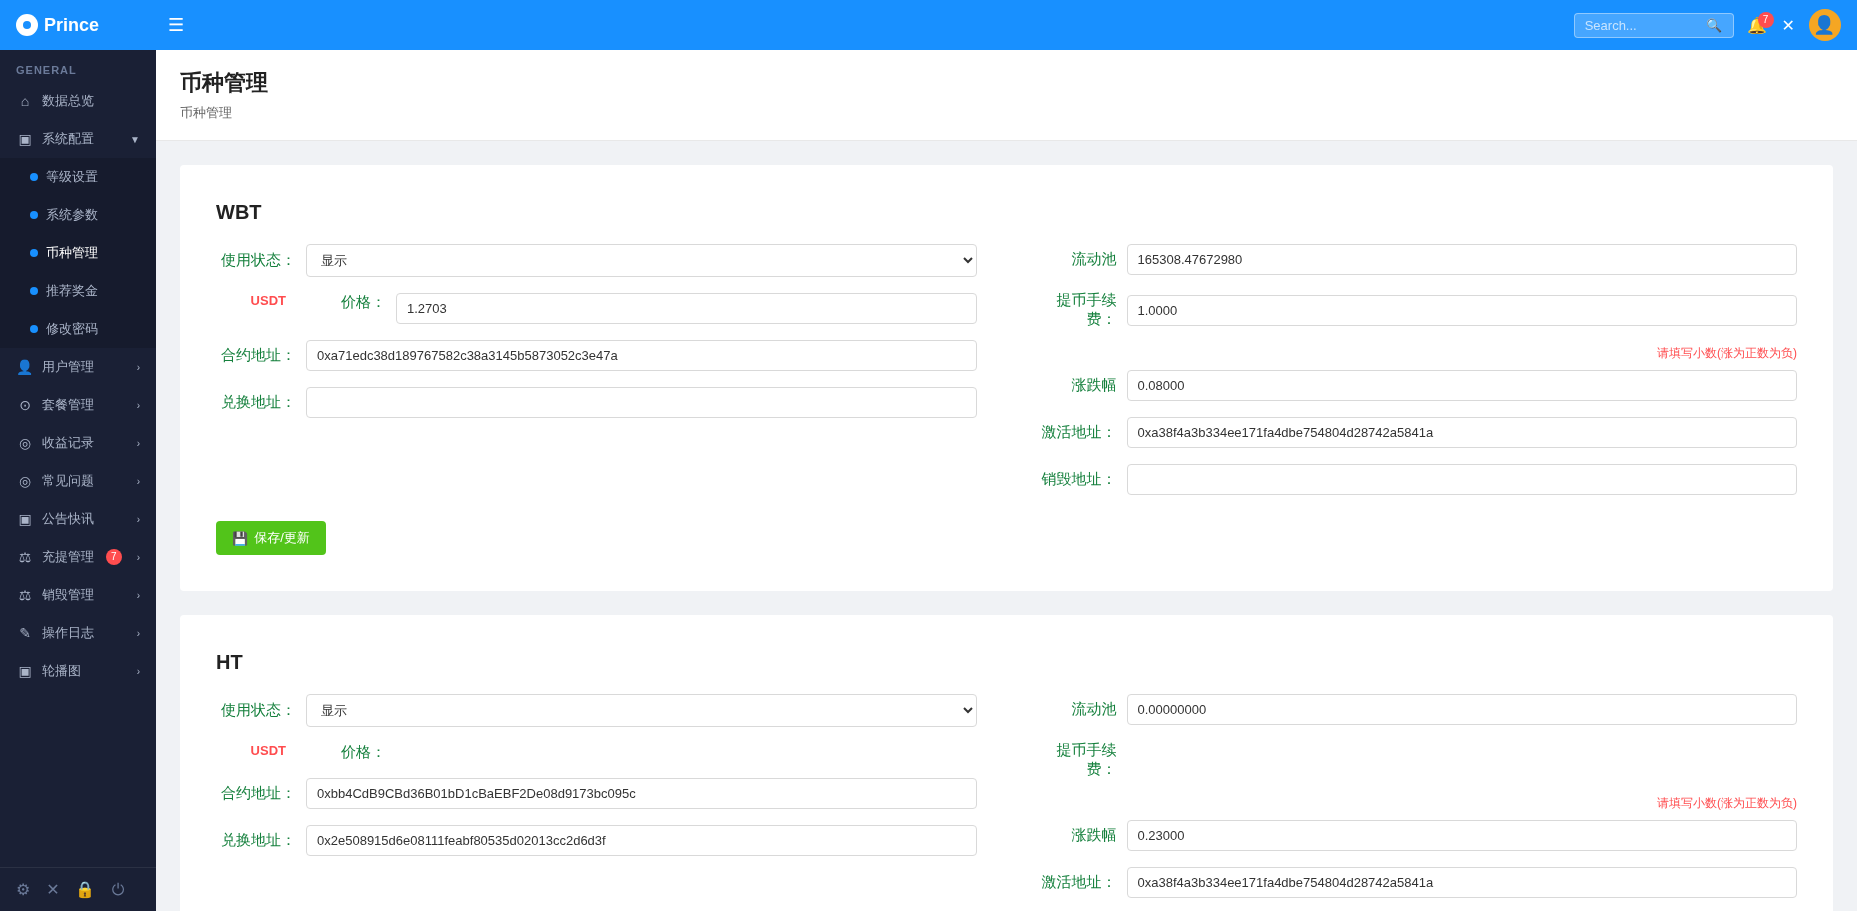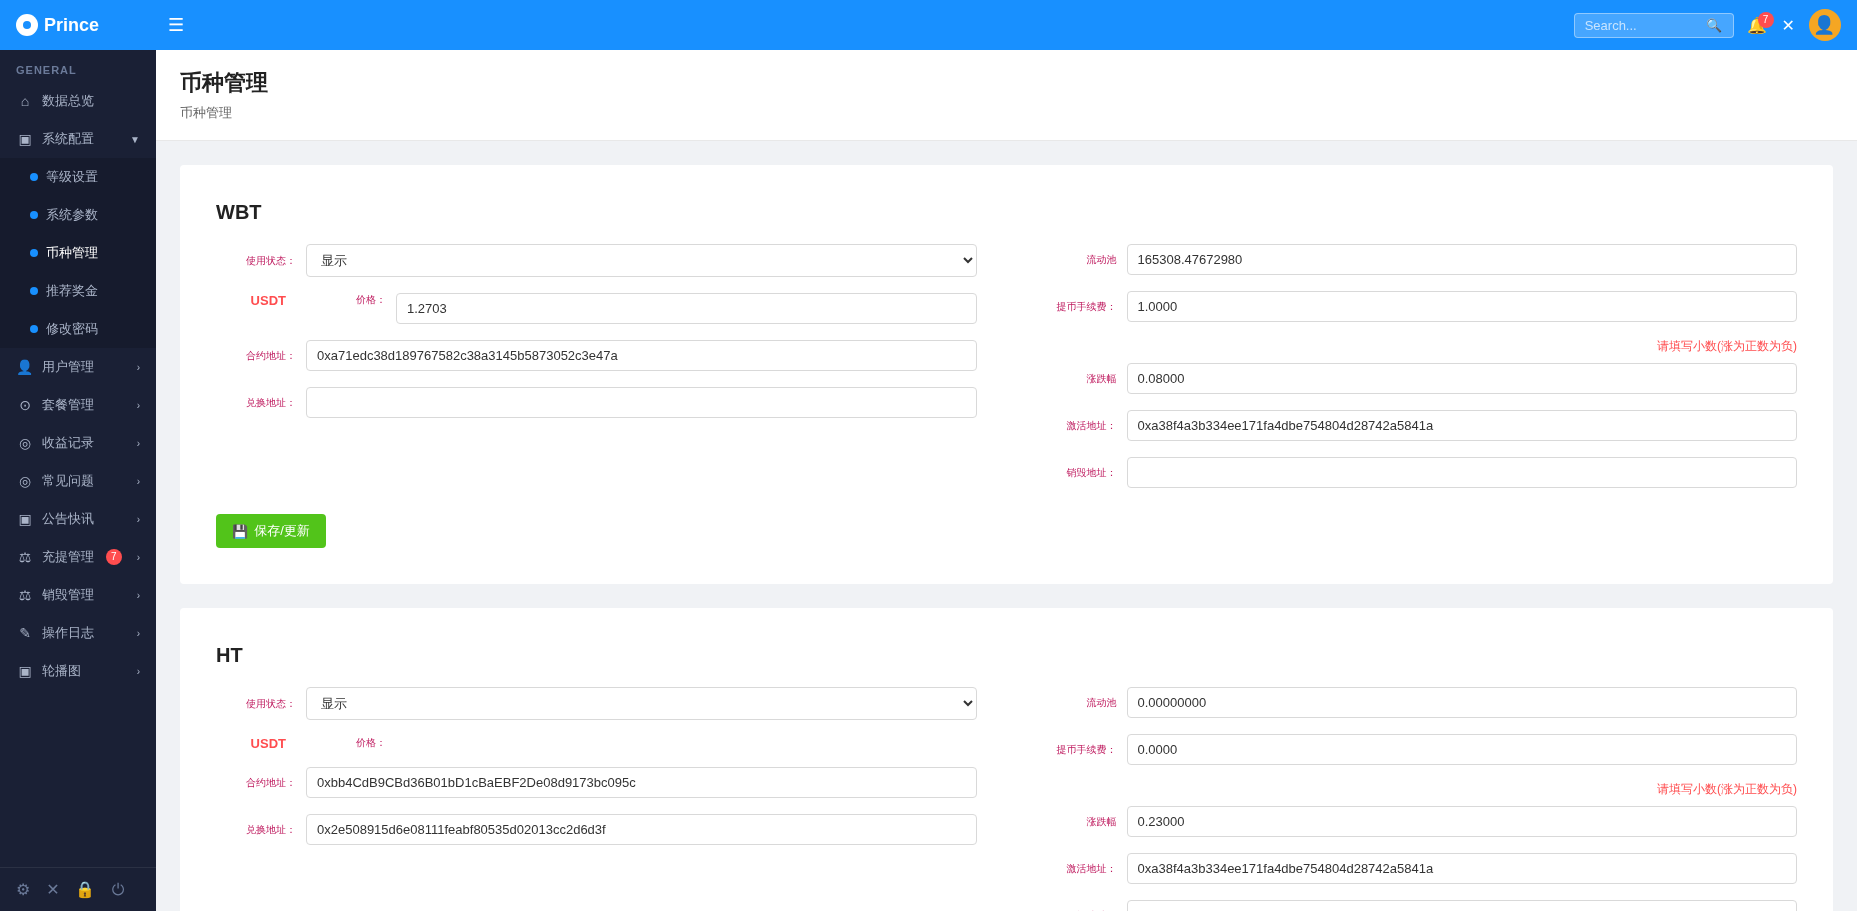--- a/index.html
+++ b/index.html
@@ -104,22 +104,22 @@
 
     .form-row {
       display: flex;
       align-items: center;
       margin-bottom: 16px;
       gap: 10px;
     }
     .form-label {
       width: 80px;
       text-align: right;
-      color: #be185d;
-      font-size: 10px;
+      color: #15803d;
+      font-size: 15px;
       flex-shrink: 0;
     }
     .form-input {
       flex: 1;
       border: 1px solid #d9d9d9;
       border-radius: 4px;
       padding: 7px 10px;
       font-size: 13px;
       color: #333;
       outline: none;
@@ -374,21 +374,20 @@
             </div>
           </div>
 
           <div style="flex:1; padding-left:30px;">
             <div class="form-row">
               <span class="form-label">流动池</span>
               <input class="form-input" type="text" value="0.00000000" style="">
             </div>
             <div class="form-row">
               <span class="form-label">提币手续费：</span>
-              <input class="form-input" type="text" value="0.0000" style="">
             </div>
             <div style="text-align:right; color:#ff4d4f; font-size:12px; margin-bottom:8px;">
               请填写小数(涨为正数为负)
             </div>
             <div class="form-row">
               <span class="form-label">涨跌幅</span>
               <input class="form-input" type="text" value="0.23000" style="">
             </div>
             <div class="form-row">
               <span class="form-label">激活地址：</span>

